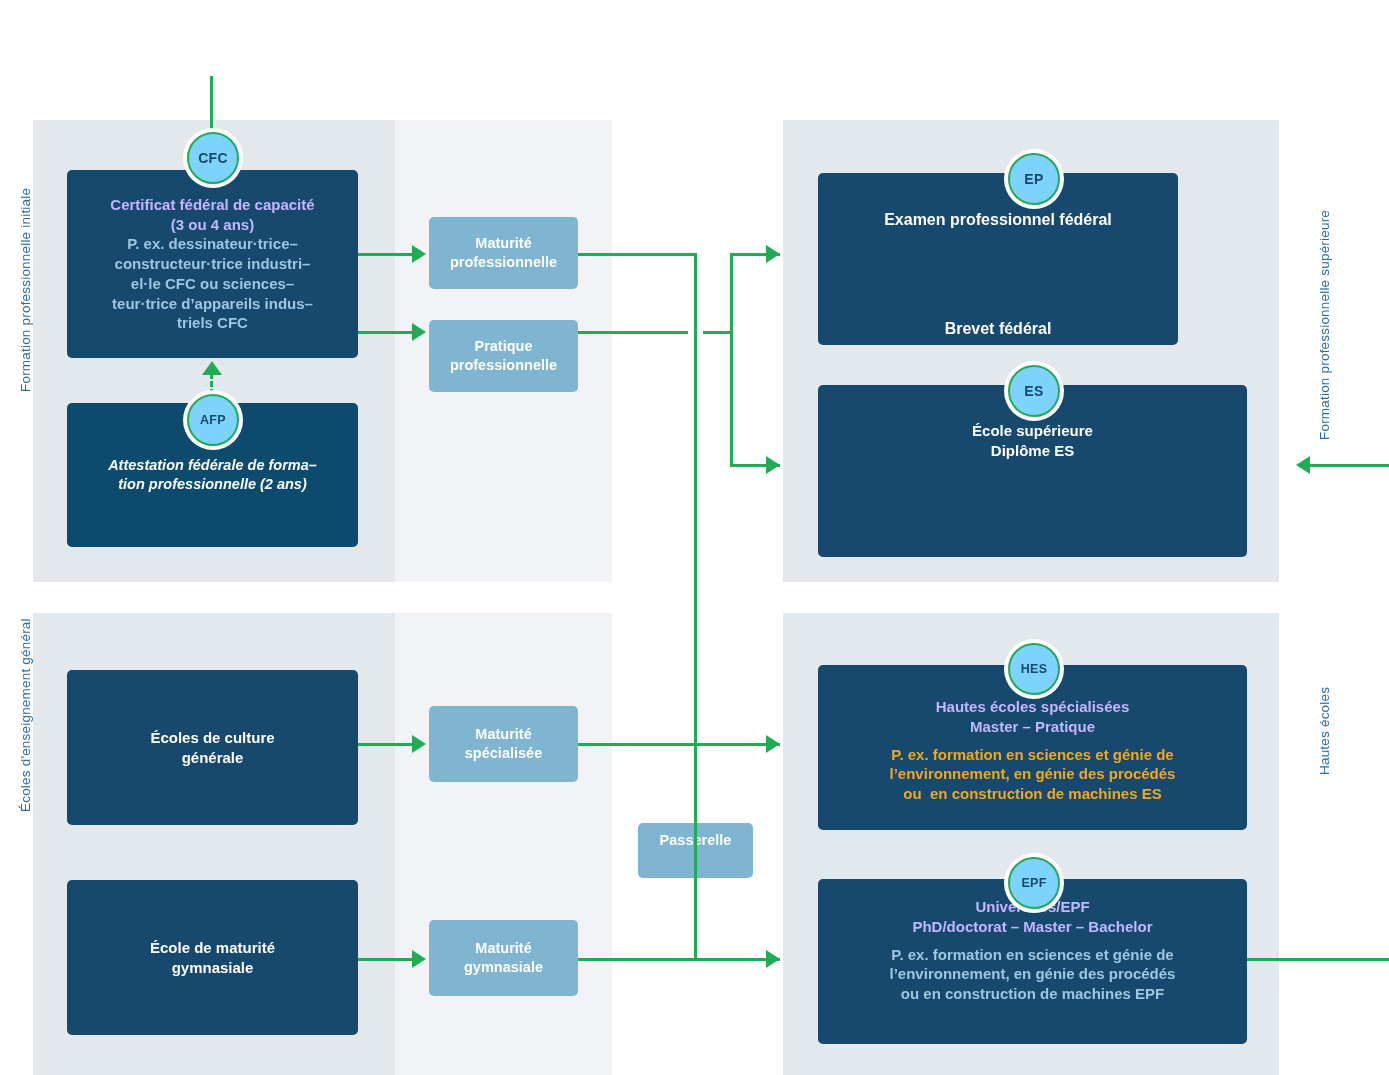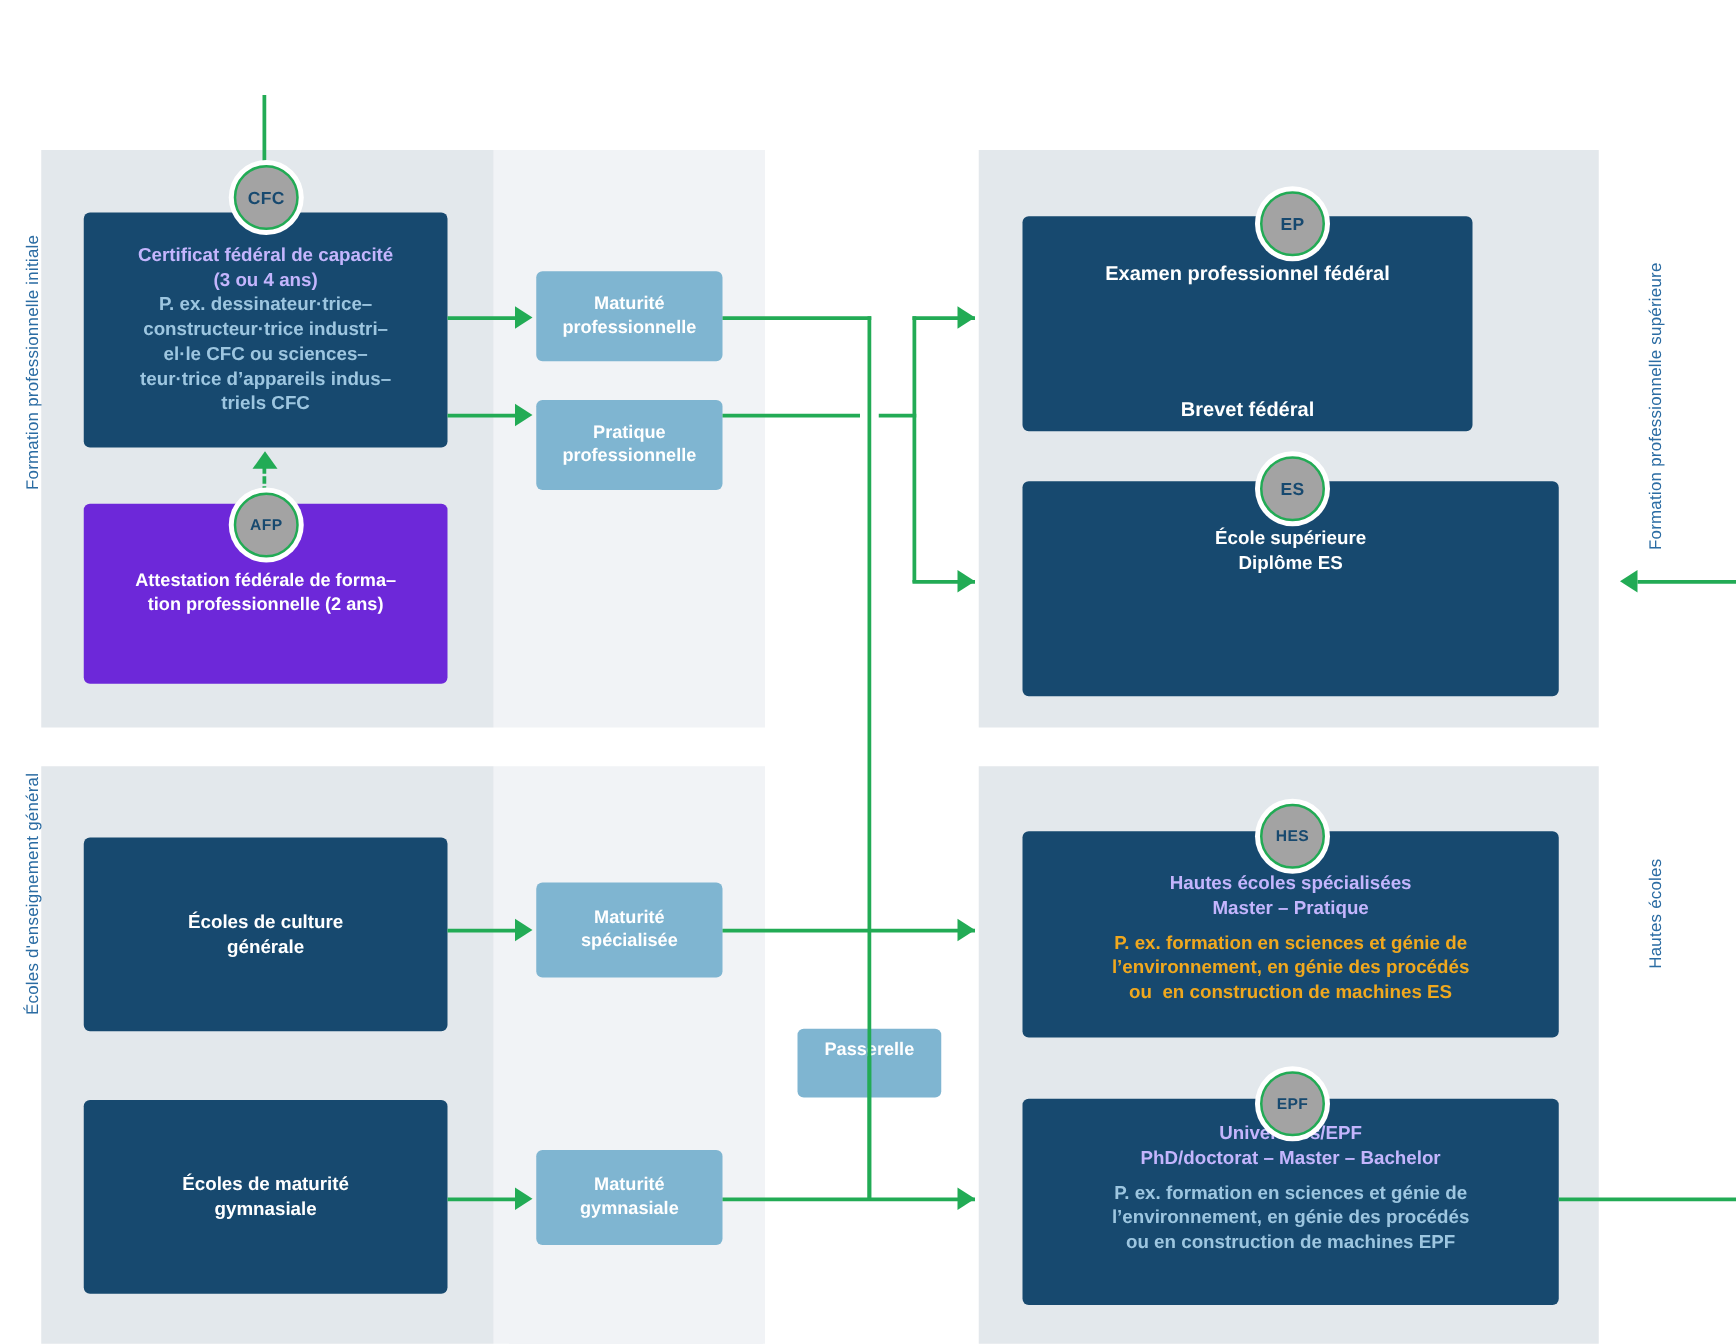--- a/index.html
+++ b/index.html
@@ -36,35 +36,35 @@
     flex-direction:column;
     align-items:center;
     justify-content:center;
     text-align:center;
     box-sizing:border-box;
     padding:6px 10px;
     font-weight:bold;
     line-height:1.32;
   }
   .box.navy{background:#17496f;color:#ffffff;}
-  .box.steel{background:#6d28d9;color:#ffffff;}
+  .box.steel{background:#0c4a6e;color:#ffffff;font-style:italic;}
   .box.lightblue{background:#7fb5d1;color:#ffffff;}
 
   .t-white{color:#c4b5fd;}
   .t-pale{color:#9dc6e0;}
   .t-amber{color:#f0a81e;}
 
   .ln{display:block;}
 
   
   .badge{
     position:absolute;
     width:48px;height:48px;
     border-radius:50%;
-    background:#a3a3a3;
+    background:#7dd3fc;
     border:2.5px solid #22ab55;
     box-shadow:0 0 0 4px #ffffff;
     display:flex;align-items:center;justify-content:center;
     color:#17496f;
     font-size:14px;font-weight:bold;
     letter-spacing:.3px;
     z-index:6;
   }
   .badge.sm{font-size:12.5px;}
 
@@ -179,21 +179,21 @@
     <span class="ln">Diplôme ES</span>
   </div>
   <div class="badge" style="left:1008px;top:365px;">ES</div>
 
   <div class="box navy" style="left:67px;top:670px;width:291px;height:155px;font-size:15px;">
     <span class="ln">Écoles de culture</span>
     <span class="ln">générale</span>
   </div>
 
   <div class="box navy" style="left:67px;top:880px;width:291px;height:155px;font-size:15px;">
-    <span class="ln">Écoles de maturité</span>
+    <span class="ln">École de maturité</span>
     <span class="ln">gymnasiale</span>
   </div>
 
   <div class="box lightblue" style="left:429px;top:706px;width:149px;height:76px;font-size:14.5px;">
     <span class="ln">Maturité</span>
     <span class="ln">spécialisée</span>
   </div>
 
   <div class="box lightblue" style="left:429px;top:920px;width:149px;height:76px;font-size:14.5px;">
     <span class="ln">Maturité</span>

